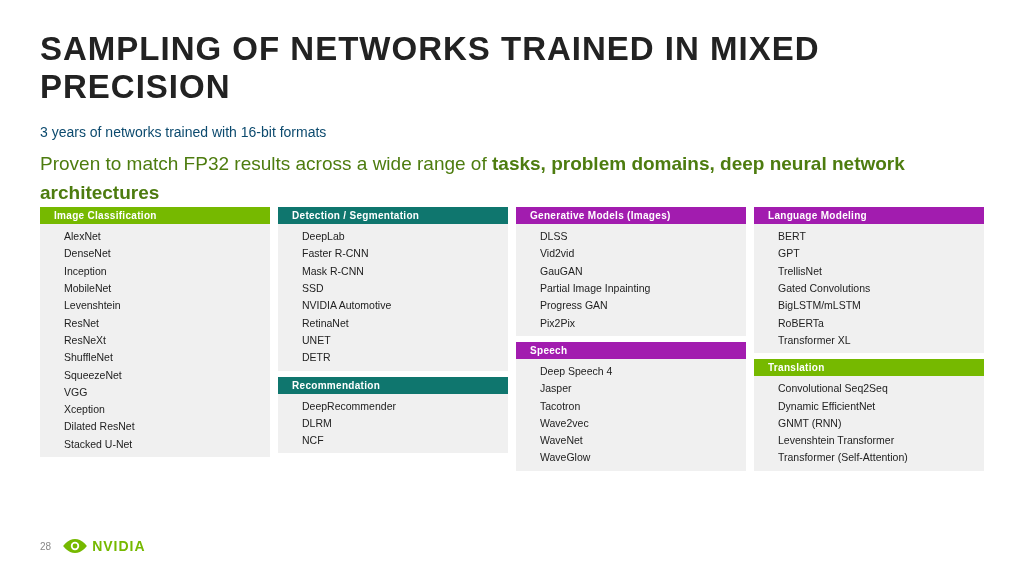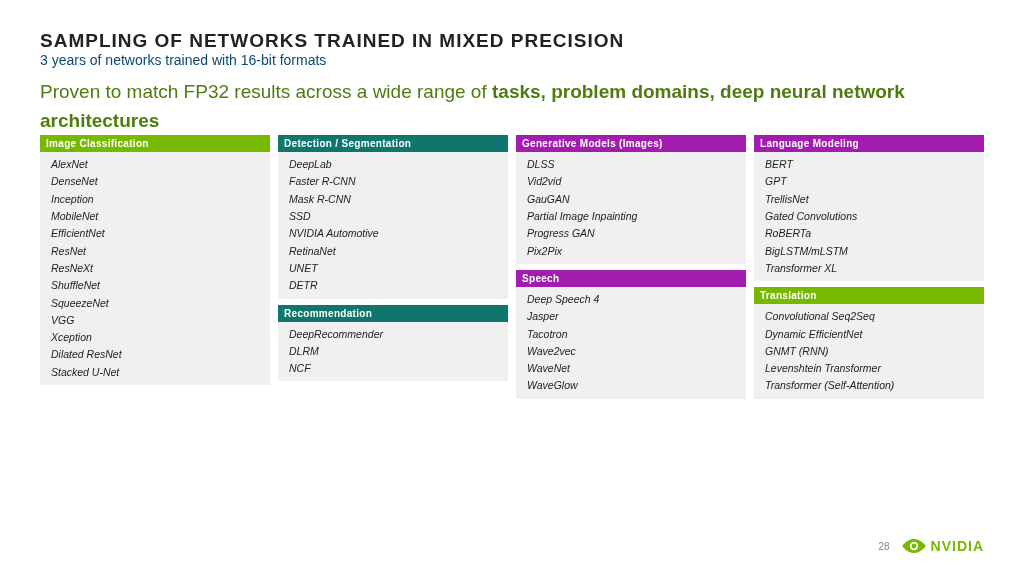--- a/index.html
+++ b/index.html
@@ -12,25 +12,26 @@
       position: relative;
     }
     .slide {
       width: 1024px;
       height: 576px;
       padding: 30px 40px 20px 40px;
       display: flex;
       flex-direction: column;
     }
     .title {
-      font-size: 19px;
+      font-size: 33px;
       font-weight: 900;
       letter-spacing: 1px;
       color: #222;
       text-transform: uppercase;
+      margin-bottom: 18px;
     }
     .subtitle1 {
       font-size: 14px;
       color: #0c4a6e;
       margin-bottom: 10px;
     }
     .subtitle2 {
       font-size: 19px;
       color: #4d7c0f;
       margin-bottom: 0;
@@ -51,41 +52,40 @@
       gap: 6px;
     }
     .section {
       background: #f0f0f0;
     }
     .section-header {
       background: #76b900;
       color: #ffffff;
       font-size: 10px;
       font-weight: 600;
-      padding: 3px 6px;
+      padding: 3px 14px;
       letter-spacing: 0.3px;
     }
     .section-header.orange {
       background: #0f766e;
     }
     .section-header.blue-gray {
       background: #a21caf;
     }
     .section-body {
-      padding: 4px 11px;
-      font-style: italic;
+      padding: 4px 24px;
     }
     .item {
       font-size: 10.5px;
       color: #222;
       line-height: 1.65;
     }
     .footer {
       display: flex;
-      justify-content: flex-end;
+      justify-content: flex-start;
       align-items: center;
       gap: 10px;
       margin-top: 6px;
     }
     .page-num {
       font-size: 10px;
       color: #888;
     }
     .nvidia-logo {
       display: flex;
@@ -116,21 +116,21 @@
   <div class="columns">
 
     <div class="col">
       <div class="section">
         <div class="section-header">Image Classification</div>
         <div class="section-body">
           <div class="item">AlexNet</div>
           <div class="item">DenseNet</div>
           <div class="item">Inception</div>
           <div class="item">MobileNet</div>
-          <div class="item">EfficientNet</div>
+          <div class="item">Levenshtein</div>
           <div class="item">ResNet</div>
           <div class="item">ResNeXt</div>
           <div class="item">ShuffleNet</div>
           <div class="item">SqueezeNet</div>
           <div class="item">VGG</div>
           <div class="item">Xception</div>
           <div class="item">Dilated ResNet</div>
           <div class="item">Stacked U-Net</div>
         </div>
       </div>
@@ -186,22 +186,22 @@
     </div>
 
     <div class="col">
       <div class="section">
         <div class="section-header blue-gray">Language Modeling</div>
         <div class="section-body">
           <div class="item">BERT</div>
           <div class="item">GPT</div>
           <div class="item">TrellisNet</div>
           <div class="item">Gated Convolutions</div>
+          <div class="item">BigLSTM/mLSTM</div>
           <div class="item">RoBERTa</div>
-          <div class="item">BigLSTM/mLSTM</div>
           <div class="item">Transformer XL</div>
         </div>
       </div>
       <div class="section">
         <div class="section-header">Translation</div>
         <div class="section-body">
           <div class="item">Convolutional Seq2Seq</div>
           <div class="item">Dynamic EfficientNet</div>
           <div class="item">GNMT (RNN)</div>
           <div class="item">Levenshtein Transformer</div>

